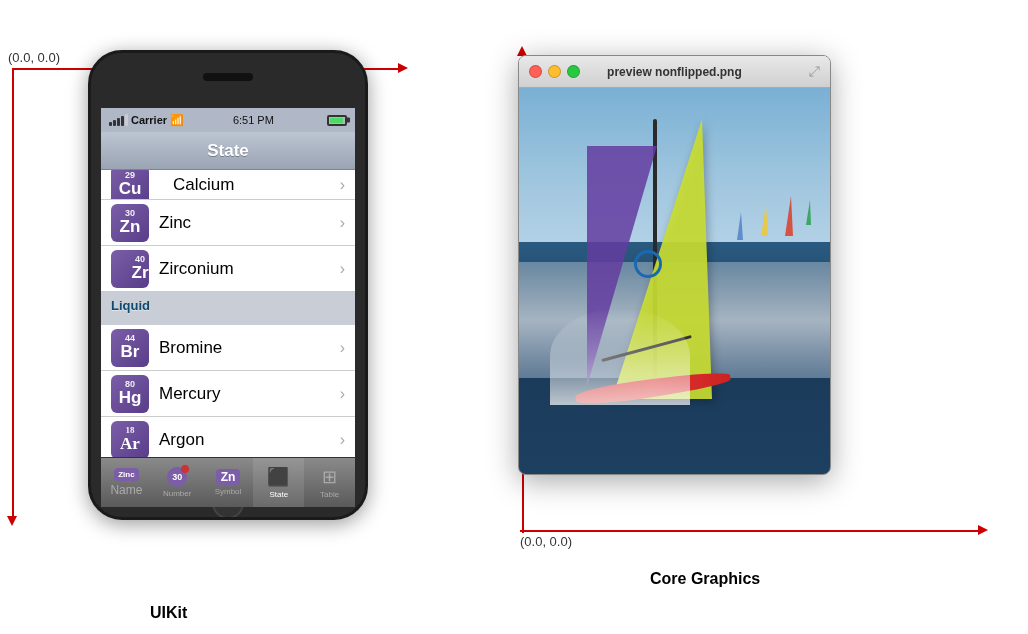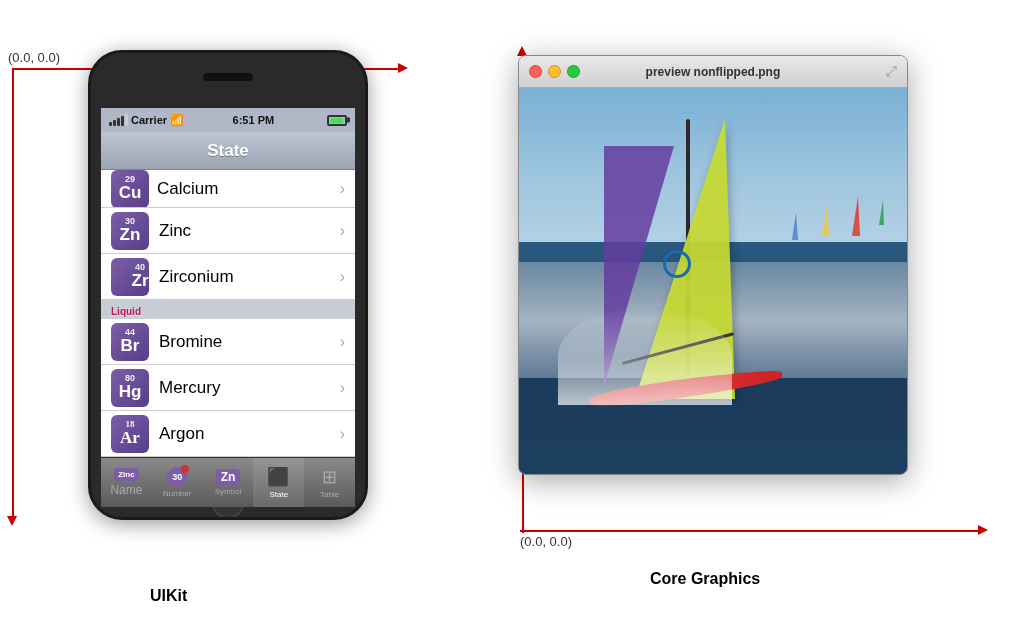--- a/index.html
+++ b/index.html
@@ -76,21 +76,21 @@
       font-size: 11px;
       font-weight: 600;
       color: #111;
     }
     .status-bar .carrier-area {
       display: flex;
       align-items: center;
       gap: 3px;
     }
     .status-bar .time {
-      font-weight: 700;
+      font-weight: 400;
     }
     .status-bar .battery-area {
       display: flex;
       align-items: center;
     }
     .signal-bars {
       display: flex;
       align-items: flex-end;
       gap: 1px;
       height: 12px;
@@ -138,24 +138,24 @@
       justify-content: center;
       border-bottom: 1px solid #7a8494;
     }
     .nav-bar-title {
       font-size: 17px;
       font-weight: 700;
       color: #fff;
       text-shadow: 0 1px 0 rgba(0,0,0,0.3);
     }
     .section-header {
-      font-size: 10px;
+      font-size: 13px;
       font-weight: 600;
-      color: #be185d;
-      padding: 6px 10px 2px;
+      color: #0c4a6e;
+      padding: 6px 10px 12px;
       background: #c8cdd6;
       text-shadow: 0 1px 0 rgba(255,255,255,0.5);
     }
     .table-row {
       background: #fff;
       border-bottom: 1px solid #ccc;
       display: flex;
       align-items: center;
       height: 46px;
       padding: 0 10px;
@@ -222,21 +222,21 @@
     .tab-item.active {
       color: #fff;
       background: rgba(255,255,255,0.1);
     }
 
     
     .mac-window {
       position: absolute;
       left: 518px;
       top: 55px;
-      width: 390px;
+      width: 313px;
       height: 420px;
       background: #fff;
       border-radius: 8px;
       box-shadow: 0 6px 30px rgba(0,0,0,0.35);
       overflow: hidden;
       border: 1px solid #888;
     }
     .mac-titlebar {
       height: 32px;
       background: linear-gradient(to bottom, #e8e8e8, #d0d0d0);
@@ -388,23 +388,23 @@
       height: 0;
       border-left: 5px solid transparent;
       border-right: 5px solid transparent;
       border-bottom: 10px solid #cc0000;
     }
     .partial-row {
       background: #fff;
       border-bottom: 1px solid #ccc;
       display: flex;
       align-items: center;
-      height: 38px;
+      height: 30px;
       padding: 0 10px;
-      gap: 8px;
+      gap: 24px;
       overflow: hidden;
     }
     .screen-content {
       height: calc(100% - 50px);
       overflow: hidden;
     }
   </style>
 </head>
 <body>
 
@@ -539,21 +539,21 @@
       </div>
 
       <div class="tab-item">
         <div style="font-size:18px;">⊞</div>
         <span style="font-size:8px;">Table</span>
       </div>
     </div>
   </div>
 </div>
 
-<div class="framework-label" style="left:150px; top:587px;">UIKit</div>
+<div class="framework-label" style="left:150px; top:604px;">UIKit</div>
 
 <div class="h-axis" style="position:absolute; top:530px; left:520px; width:460px;"></div>
 <div class="arrow-right" style="position:absolute; top:525px; left:978px;"></div>
 
 <div class="v-axis" style="position:absolute; top:55px; left:522px; height:478px;"></div>
 <div class="arrow-up" style="position:absolute; top:46px; left:517px;"></div>
 
 <div class="coord-label" style="left:520px; top:534px;">(0.0, 0.0)</div>
 
 <div class="mac-window">

